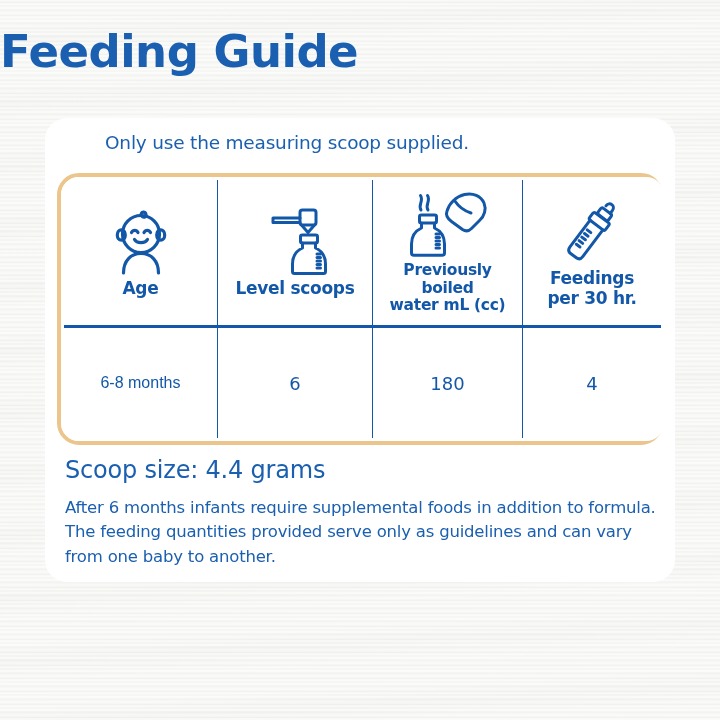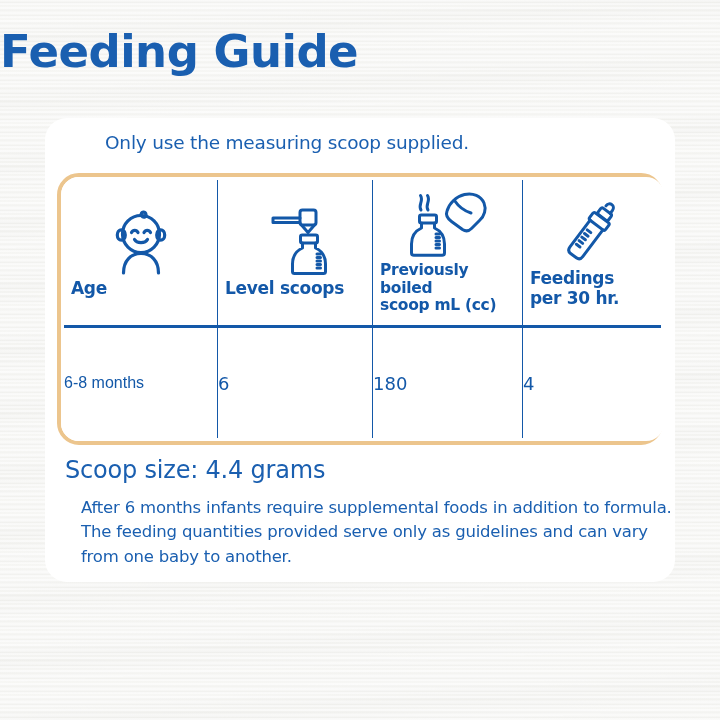--- a/index.html
+++ b/index.html
@@ -96,21 +96,21 @@
     border-collapse: collapse;
     border-radius: 18px;
     overflow: hidden;
     background: #fff;
     border: 3px solid #1358a8;
     table-layout: fixed;
   }
 
   #feeding-table td, #feeding-table th {
     border: 1.5px solid #1358a8;
-    text-align: left;
+    text-align: center;
     vertical-align: middle;
     color: #1358a8;
   }
 
   #feeding-table thead th {
     height: 148px;
     padding: 6px 4px 10px;
     border-bottom: 3px solid #1358a8;
   }
   #feeding-table tbody td { height: 60px; }
@@ -157,21 +157,21 @@
     left: 20px;
     top: 338px;
     font-size: 24px;
     color: #1a5fb0;
     font-family: "DejaVu Sans", sans-serif;
     letter-spacing: -0.2px;
   }
 
   .note-text {
     position: absolute;
-    left: 36px;
+    left: 20px;
     top: 378px;
     width: 600px;
     font-size: 16.5px;
     line-height: 1.48;
     color: #1a5fb0;
     font-family: "DejaVu Sans", sans-serif;
     letter-spacing: -0.2px;
   }
 </style>
 </head>
@@ -226,21 +226,21 @@
                 <path d="M14 20 C10.5 15.5 17 11 13.5 5.5"></path>
                 <path d="M21 20 C17.5 15.5 24 11 20.5 5.5"></path>
                 <rect x="12.5" y="25" width="17" height="8" rx="1.8"></rect>
                 <path d="M14.5 33 L14.5 38 C8 41 4.5 47 4.5 54 L4.5 63 C4.5 64.4 5.5 65.3 6.8 65.3 L35.2 65.3 C36.5 65.3 37.5 64.4 37.5 63 L37.5 54 C37.5 47 34 41 27.5 38 L27.5 33"></path>
                 <path d="M29 44 L32.5 44 M29 47.5 L32.5 47.5 M29 51 L32.5 51 M29 54.5 L32.5 54.5 M29 58 L32.5 58"></path>
                 <path d="M40 21 C42.5 13 49 6.5 57.5 4.5 C66 2.5 74 6 77 13 C79.5 19 77.5 26 72.5 30.5 L64.5 38.5 C62 41 58.5 41.5 55.5 39.5 L44.5 31.5 C40.5 28.5 38.5 25 40 21 Z"></path>
                 <path d="M47.5 10.5 C51.5 16.5 57.5 21 64 23"></path>
               </svg>
             </div>
             <div class="col-head-label small">Previously boiled</div>
-            <div class="col-head-label small">scoop mL (cc)</div>
+            <div class="col-head-label small">water mL (cc)</div>
           </th>
 
           <th>
             <div class="col-icon">
               <svg width="70" height="68" viewBox="0 0 70 68" fill="none" stroke="#1358a8" stroke-width="3" stroke-linecap="round" stroke-linejoin="round">
                 <g transform="rotate(37 35 34)">
                   <path d="M31 5.5 C31 2.5 33 1 35 1 C37 1 39 2.5 39 5.5 L39 9"></path>
                   <rect x="28.5" y="9" width="13" height="8" rx="2"></rect>
                   <rect x="25" y="17.5" width="20" height="9" rx="2"></rect>
                   <path d="M27 26.5 L27 60 C27 63 28.6 64.8 31.4 64.8 L38.6 64.8 C41.4 64.8 43 63 43 60 L43 26.5"></path>

